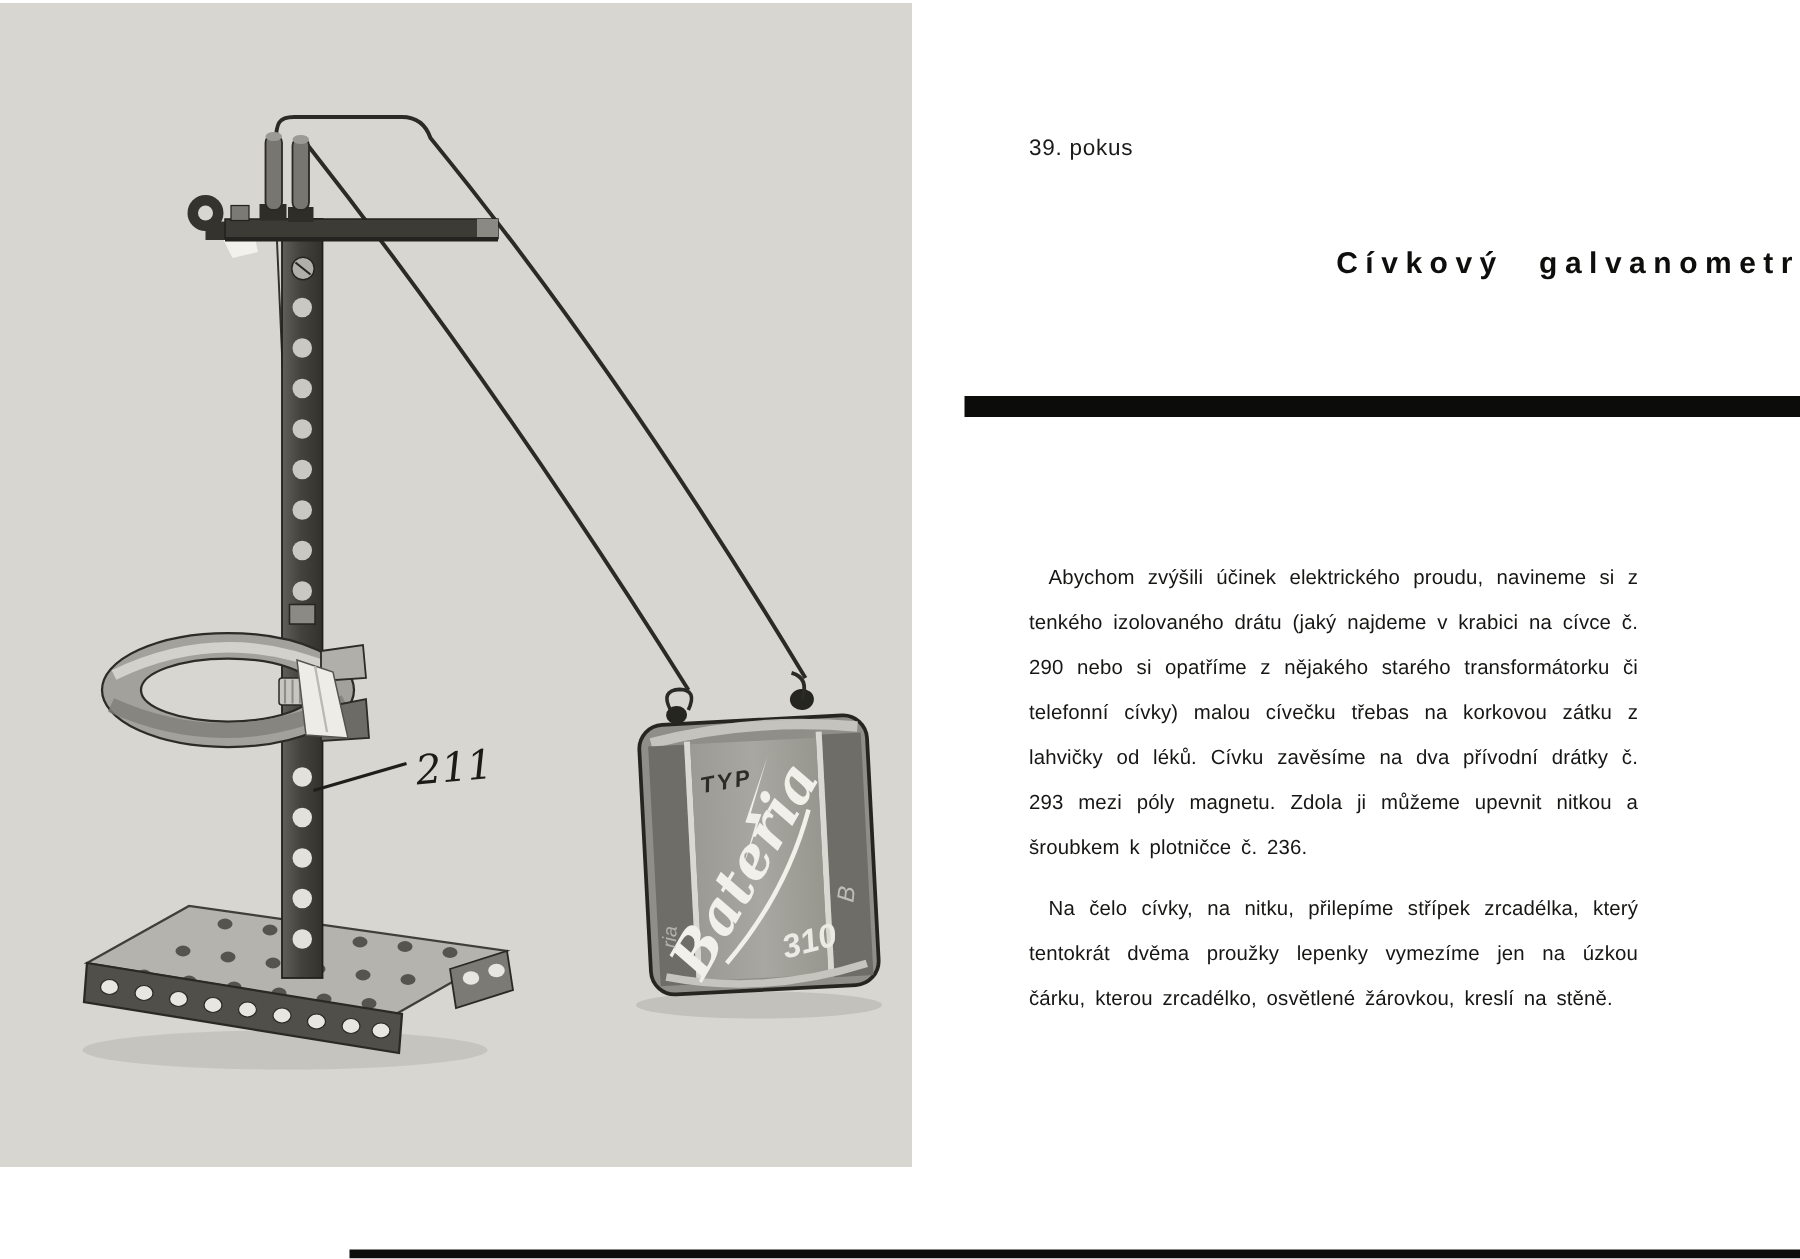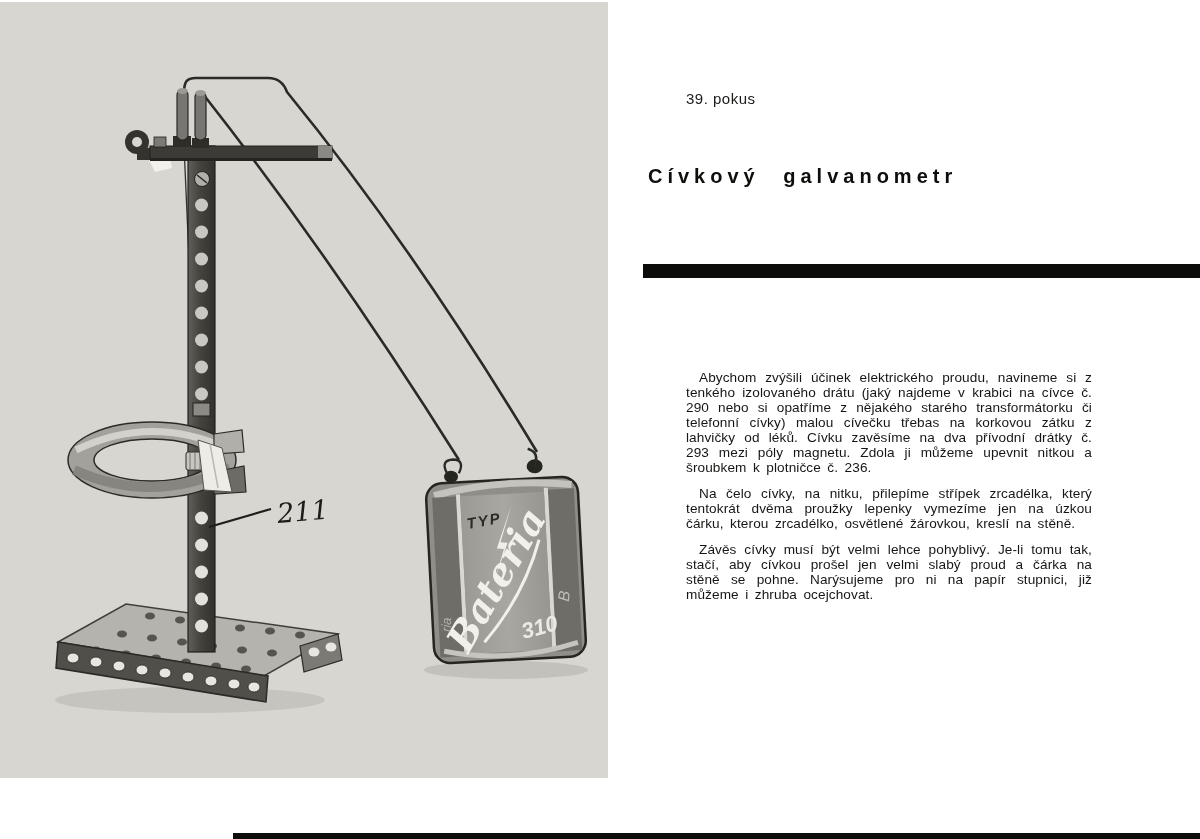--- a/index.html
+++ b/index.html
@@ -10,30 +10,30 @@
   }
   .photo{
     position:absolute;left:0;top:2px;width:608px;height:776px;
     background:#d8d6d1;
   }
   .photo svg{position:absolute;left:0;top:0;}
   .exp-number{
     position:absolute;left:686px;top:90px;font-size:15px;letter-spacing:.5px;color:#1a1a18;
   }
   .exp-title{
-    position:absolute;left:648px;top:152px;width:552px;text-align:left;
+    position:absolute;left:648px;top:152px;width:552px;text-align:right;
     font-size:20px;font-weight:bold;letter-spacing:5px;word-spacing:13px;color:#0e0e0c;
     white-space:nowrap;
   }
   .divider{
     position:absolute;left:643px;top:264px;width:557px;height:14px;background:#0c0c0b;
   }
   .body-text{
     position:absolute;left:686px;top:370px;width:406px;
-    font-size:13.6px;line-height:15px;text-align:justify;
+    font-size:13.6px;line-height:30px;text-align:justify;
     word-spacing:2.6px;letter-spacing:.1px;color:#161614;
   }
   .body-text p{margin:0 0 11px 0;text-indent:13px;}
   .bottom-bar{
     position:absolute;left:233px;top:833px;width:967px;height:6px;background:#0d0d0c;
   }
 </style>
 </head>
 <body>
 
@@ -201,16 +201,15 @@
 
 <div class="exp-number">39. pokus</div>
 
 <h1 class="exp-title">Cívkový galvanometr</h1>
 
 <div class="divider"></div>
 
 <div class="body-text">
   <p>Abychom zvýšili účinek elektrického proudu, navineme si z tenkého izolovaného drátu (jaký najdeme v krabici na cívce č. 290 nebo si opatříme z nějakého starého transformátorku či telefonní cívky) malou cívečku třebas na korkovou zátku z lahvičky od léků. Cívku zavěsíme na dva přívodní drátky č. 293 mezi póly magnetu. Zdola ji můžeme upevnit nitkou a šroubkem k plotničce č. 236.</p>
   <p>Na čelo cívky, na nitku, přilepíme střípek zrcadélka, který tentokrát dvěma proužky lepenky vymezíme jen na úzkou čárku, kterou zrcadélko, osvětlené žárovkou, kreslí na stěně.</p>
-  <p>Závěs cívky musí být velmi lehce pohyblivý. Je-li tomu tak, stačí, aby cívkou prošel jen velmi slabý proud a čárka na stěně se pohne. Narýsujeme pro ni na papír stupnici, již můžeme i zhruba ocejchovat.</p>
 </div>
 
 <div class="bottom-bar"></div>
 
 </body></html>

